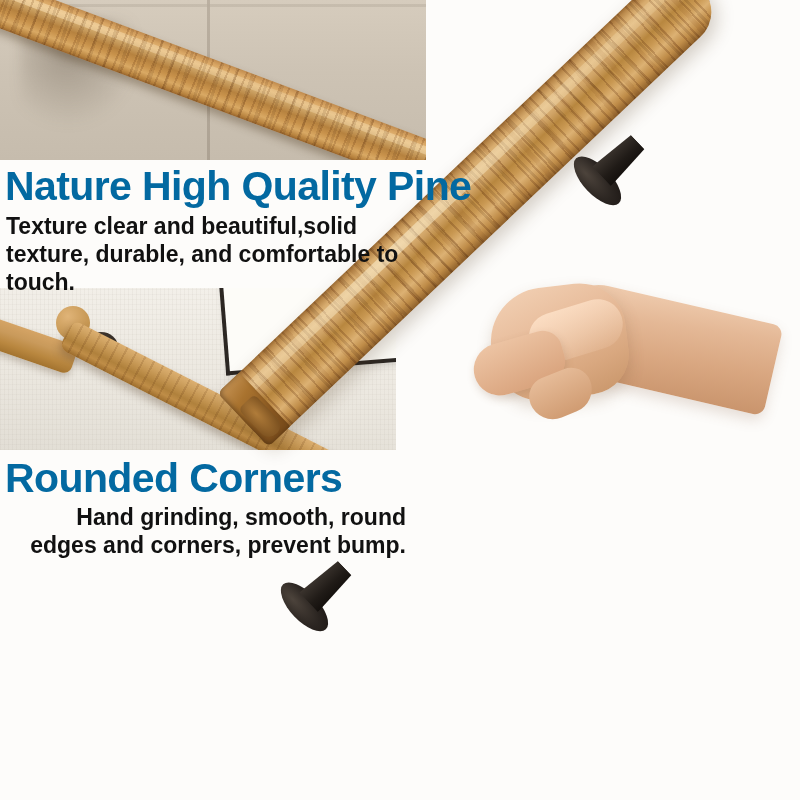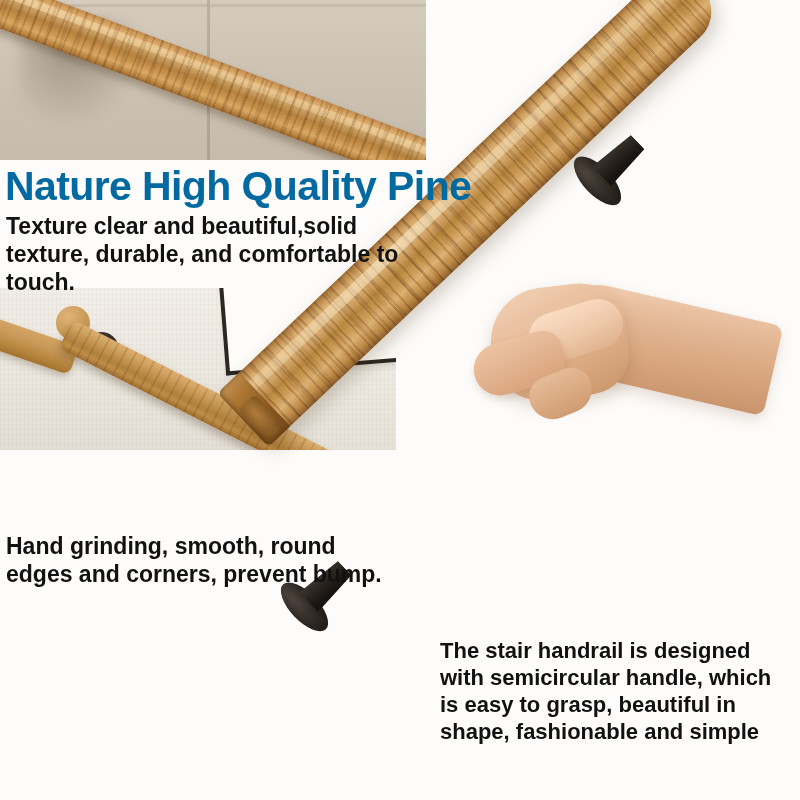--- a/index.html
+++ b/index.html
@@ -324,21 +324,21 @@
   }
   .body {
     position: absolute;
     color: #111;
     font-weight: 700;
     z-index: 9;
   }
   #h1 { left: 5px;   top: 163px; font-size: 41px; line-height: 46px; }
   #b1 { left: 6px;   top: 212px; font-size: 23px; line-height: 28px; width: 420px; }
   #h2 { left: 5px;   top: 455px; font-size: 41px; line-height: 46px; }
-  #b2 { left: 6px;   top: 532px; font-size: 23px; line-height: 28px; width: 400px; }
+  #b2 { left: 6px;   top: 503px; font-size: 23px; line-height: 28px; width: 400px; text-align: right; }
   #h3 { left: 438px; top: 588px; font-size: 39px; line-height: 44px; }
   #b3 { left: 440px; top: 637px; font-size: 22px; line-height: 27px; width: 350px; }
 </style>
 </head>
 <body>
 
 <div id="stage">
 
   <div class="photo1">
     <div class="p1-wall"></div>
@@ -381,17 +381,17 @@
     <div class="palm">
       <div class="knuckles"></div>
     </div>
     <div class="thumb"></div>
     <div class="finger-under"></div>
   </div>
 
   <div class="heading" id="h1">Nature High Quality Pine</div>
   <div class="body" id="b1">Texture clear and beautiful,solid texture, durable, and comfortable to touch.</div>
 
+  <div class="heading" id="h2">Rounded Corners</div>
   <div class="body" id="b2">Hand grinding, smooth, round edges and corners, prevent bump.</div>
 
-  <div class="body" id="b3">The stair handrail is designed with semicircular handle, which is easy to grasp, beautiful in shape, fashionable and simple</div>
 
 </div>
 
 </body></html>

